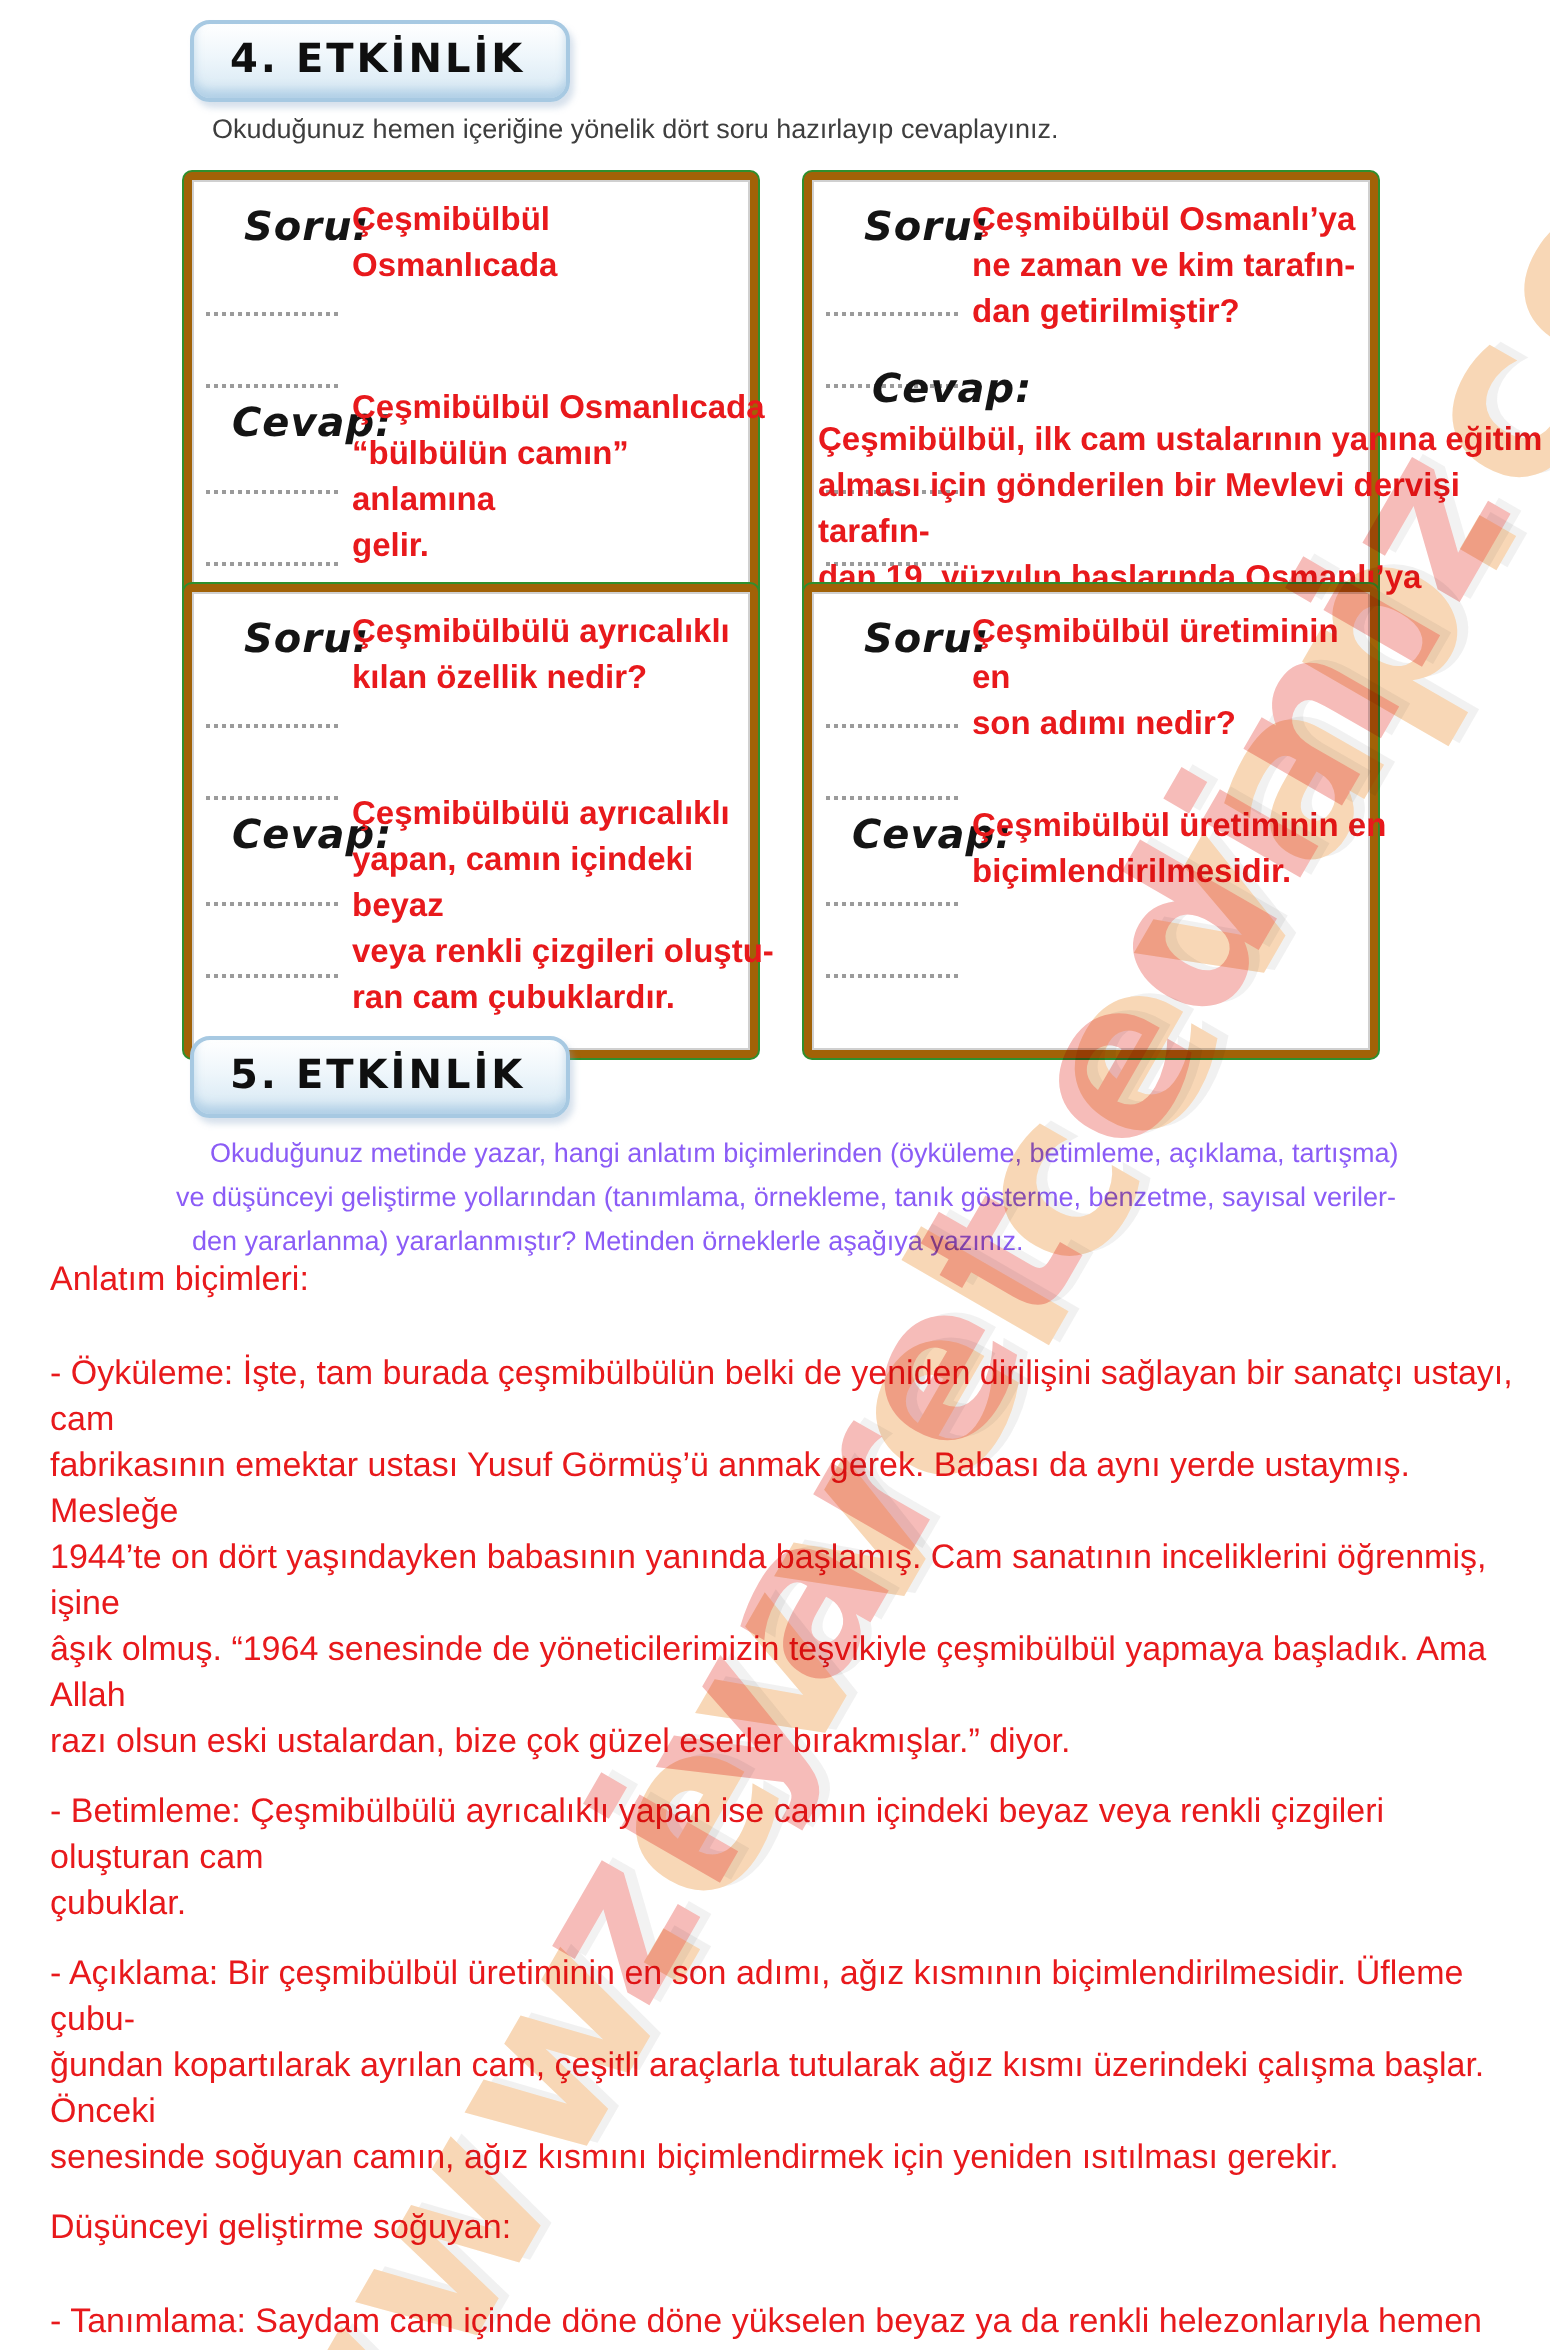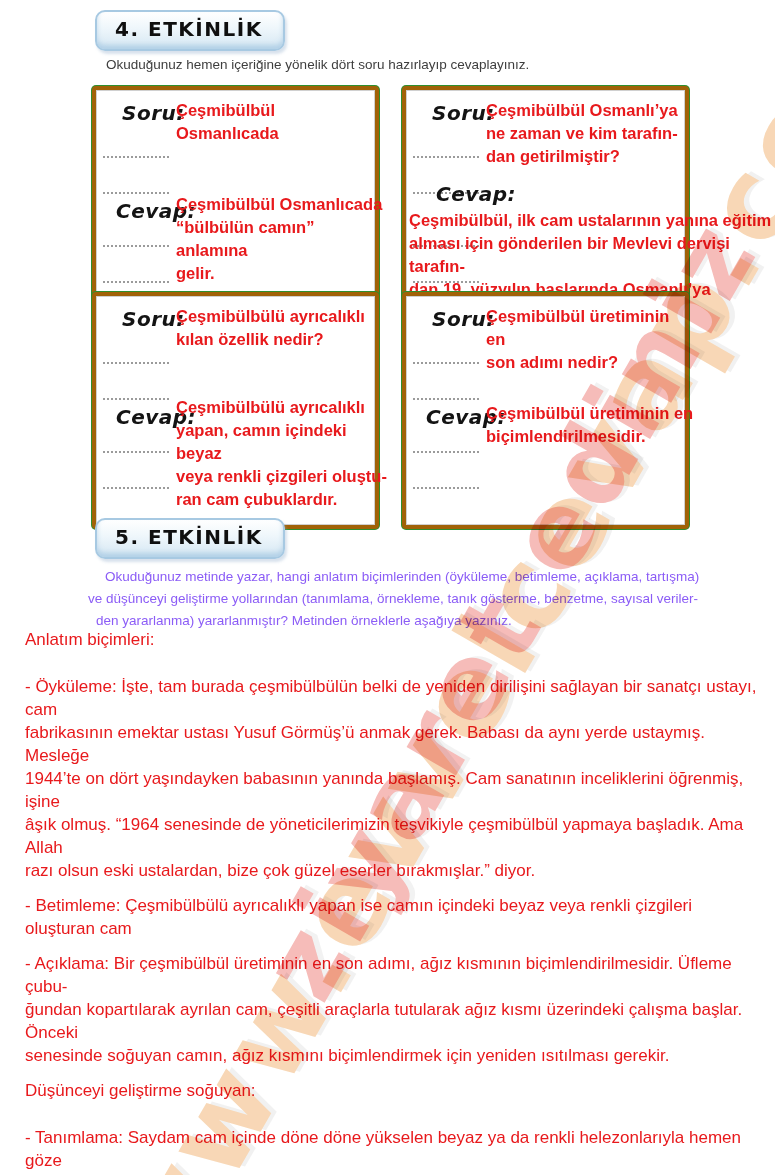--- a/index.html
+++ b/index.html
@@ -179,20 +179,21 @@
     <div class="red-heading">Anlatım biçimleri:</div>
     <div class="red-para">
         <div>- Öyküleme: İşte, tam burada çeşmibülbülün belki de yeniden dirilişini sağlayan bir sanatçı ustayı, cam</div>
         <div>fabrikasının emektar ustası Yusuf Görmüş’ü anmak gerek. Babası da aynı yerde ustaymış. Mesleğe</div>
         <div>1944’te on dört yaşındayken babasının yanında başlamış. Cam sanatının inceliklerini öğrenmiş, işine</div>
         <div>âşık olmuş. “1964 senesinde de yöneticilerimizin teşvikiyle çeşmibülbül yapmaya başladık. Ama Allah</div>
         <div>razı olsun eski ustalardan, bize çok güzel eserler bırakmışlar.” diyor.</div>
       </div>
     <div class="red-para">
         <div>- Betimleme: Çeşmibülbülü ayrıcalıklı yapan ise camın içindeki beyaz veya renkli çizgileri oluşturan cam</div>
+        <div>çubuklar.</div>
       </div>
     <div class="red-para">
         <div>- Açıklama: Bir çeşmibülbül üretiminin en son adımı, ağız kısmının biçimlendirilmesidir. Üfleme çubu-</div>
         <div>ğundan kopartılarak ayrılan cam, çeşitli araçlarla tutularak ağız kısmı üzerindeki çalışma başlar. Önceki</div>
         <div>senesinde soğuyan camın, ağız kısmını biçimlendirmek için yeniden ısıtılması gerekir.</div>
       </div>
     <div class="red-heading">Düşünceyi geliştirme soğuyan:</div>
     <div class="red-para">
         <div>- Tanımlama: Saydam cam içinde döne döne yükselen beyaz ya da renkli helezonlarıyla hemen göze</div>
       </div>

